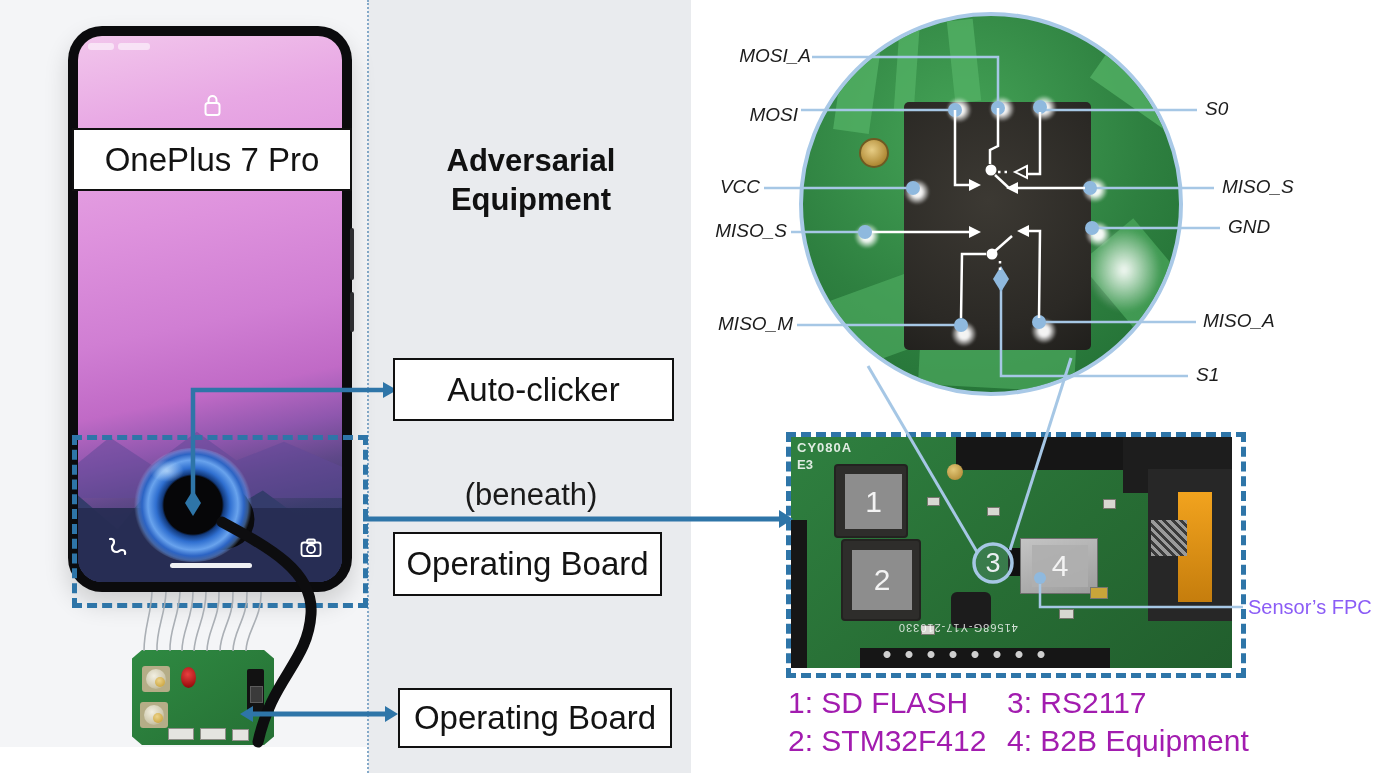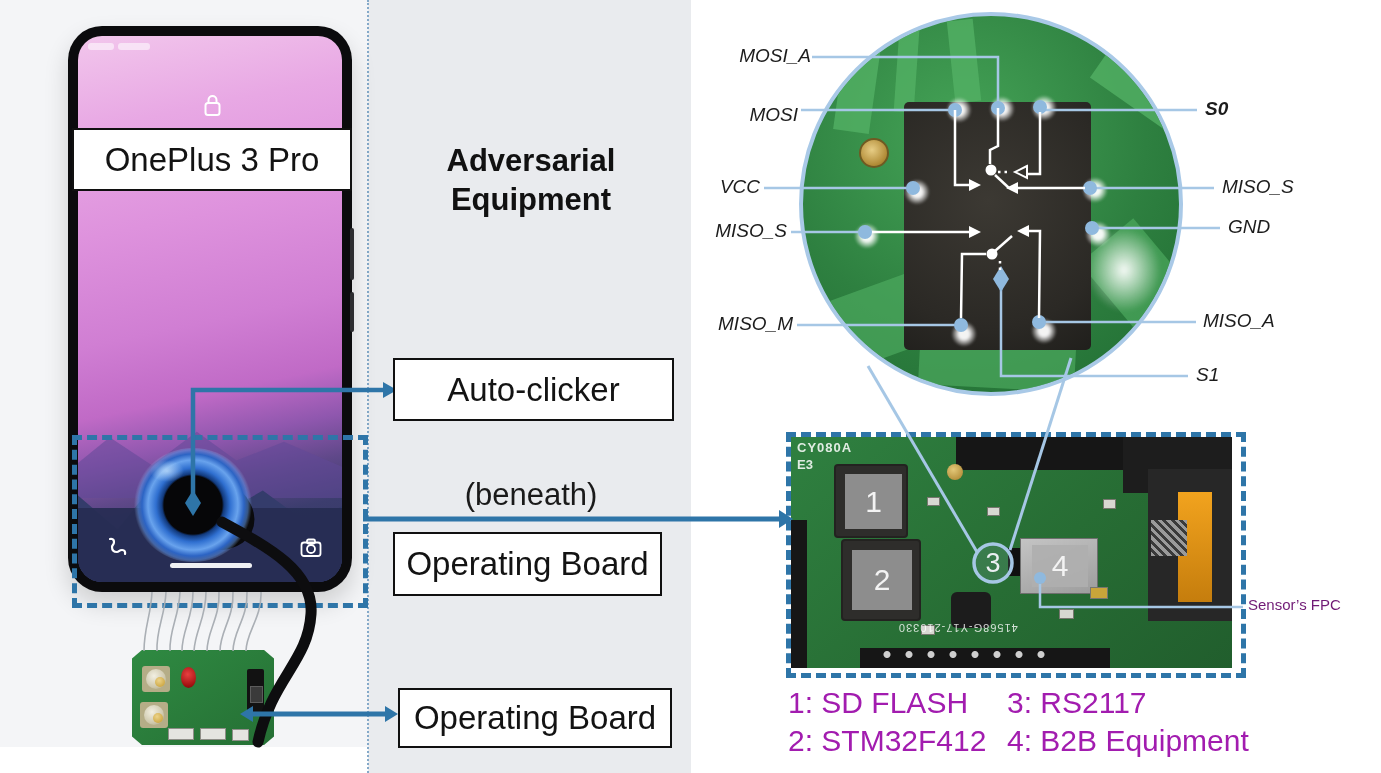--- a/index.html
+++ b/index.html
@@ -72,21 +72,21 @@
   #pcb{left:791px;top:437px;width:441px;height:231px;overflow:hidden;
        background:linear-gradient(140deg,#2f8040,#276d34 55%,#215e2d);z-index:1;}
   .dark{position:absolute;background:#161616;}
   .chipbase{position:absolute;background:#2e2d2b;border-radius:2px;box-shadow:0 0 0 2px #232220;}
   .marker{position:absolute;display:flex;align-items:center;justify-content:center;
           color:#f3f3f3;font-size:30px;z-index:3;}
   .tinycomp{position:absolute;background:#d8d8d2;border:1px solid #77776f;}
   #silk-top{left:797px;top:440px;font-size:13px;font-weight:bold;color:rgba(255,255,255,.85);letter-spacing:1px;z-index:3;}
   #silk-top2{left:797px;top:457px;font-size:13px;font-weight:bold;color:rgba(255,255,255,.85);z-index:3;}
   #silk-bottom{left:898px;top:622px;font-size:11px;color:rgba(255,255,255,.8);transform:rotate(180deg);z-index:3;letter-spacing:1px;}
-  #fpc-label{left:1248px;top:596px;font-size:15px;color:#701a75;z-index:10;white-space:nowrap;}
+  #fpc-label{left:1248px;top:596px;font-size:20px;color:#8b5cf6;z-index:10;white-space:nowrap;}
   .legend{position:absolute;font-size:30px;color:#a21caf;z-index:10;white-space:nowrap;}
   #overlay{left:0;top:0;width:1381px;height:773px;z-index:8;pointer-events:none;}
   #boxlabels div{pointer-events:auto;}
 </style>
 </head>
 <body>
 
 <div id="fig">
 
   <div class="abs" id="photo-left"></div>
@@ -280,21 +280,21 @@
       <polygon points="1029,225 1017,231 1029,237" fill="#ffffff" stroke="none"></polygon>
       <path d="M1012,236 L995,251"></path>
       <circle cx="992" cy="254" r="5.5" fill="#ffffff" stroke="none"></circle>
       <path d="M986,254 L962,254 L961,318"></path>
       <path d="M1000,261 L1000,271" stroke-dasharray="2.5 4"></path>
     </g>
   </svg>
 
   <div id="boxlabels">
     <div class="lbox" style="left:72px;top:128px;width:276px;height:59px;">
-        <span>OnePlus 3 Pro</span>
+        <span>OnePlus 7 Pro</span>
       </div>
     <div class="lbox" style="left:393px;top:358px;width:277px;height:59px;">
         <span>Auto-clicker</span>
       </div>
     <div class="lbox" style="left:393px;top:532px;width:265px;height:60px;">
         <span>Operating Board</span>
       </div>
     <div class="lbox" style="left:398px;top:688px;width:270px;height:56px;">
         <span>Operating Board</span>
       </div>
@@ -305,21 +305,21 @@
     <div>Equipment</div>
   </div>
   <div class="abs" id="beneath">(beneath)</div>
 
   <div class="pinlabel" style="right:570px;top:45px;">MOSI_A</div>
   <div class="pinlabel" style="right:583px;top:104px;text-align:right;">MOSI</div>
   <div class="pinlabel" style="right:621px;top:176px;">VCC</div>
   <div class="pinlabel" style="right:594px;top:220px;">MISO_S</div>
   <div class="pinlabel" style="right:588px;top:313px;">MISO_M</div>
 
-  <div class="pinlabel" style="left:1205px;top:98px;font-weight:bold;">S0</div>
+  <div class="pinlabel" style="left:1205px;top:98px;">S0</div>
   <div class="pinlabel" style="left:1222px;top:176px;">MISO_S</div>
   <div class="pinlabel" style="left:1228px;top:216px;">GND</div>
   <div class="pinlabel" style="left:1203px;top:310px;">MISO_A</div>
   <div class="pinlabel" style="left:1196px;top:364px;">S1</div>
 
   <div class="abs" id="fpc-label">Sensor’s FPC</div>
 
   <div class="legend" style="left:788px;top:686px;">1: SD FLASH</div>
   <div class="legend" style="left:788px;top:724px;">2: STM32F412</div>
   <div class="legend" style="left:1007px;top:686px;">3: RS2117</div>

